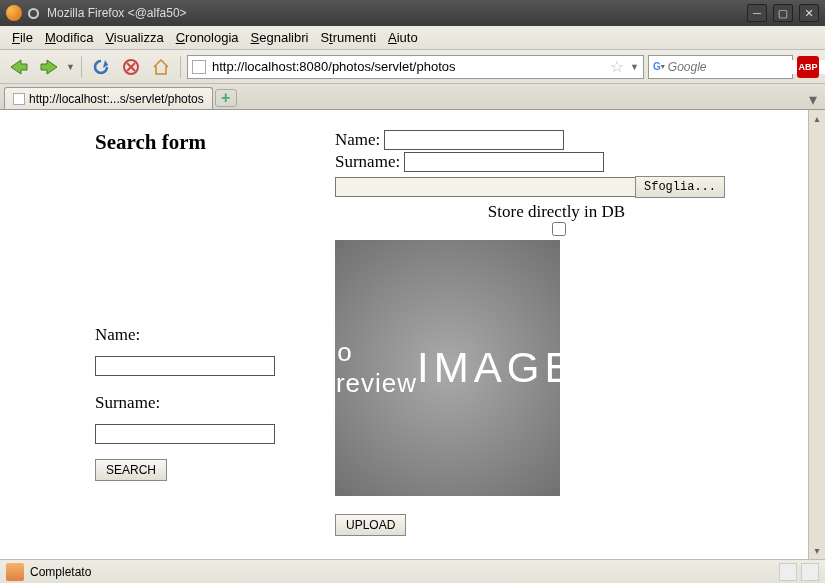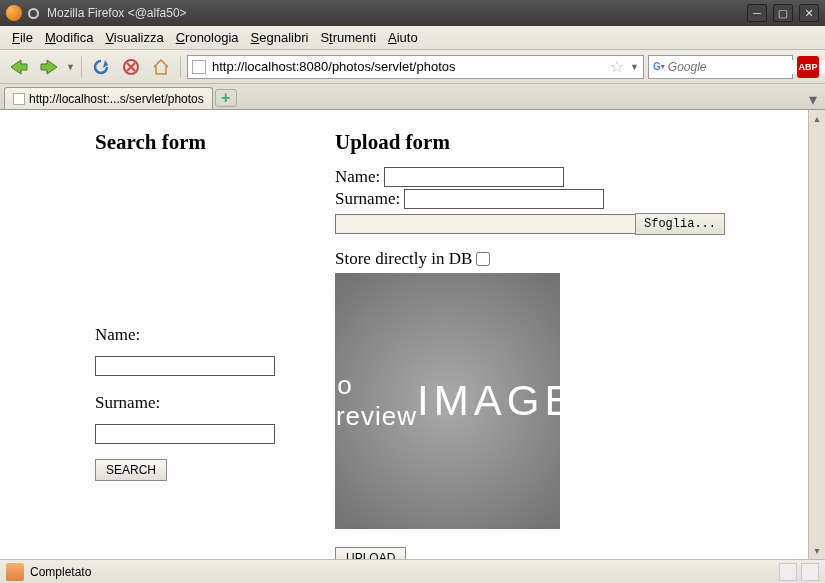--- a/index.html
+++ b/index.html
@@ -47,21 +47,21 @@
 .col-left { width: 200px; gap: 9px; }
 .col-right { flex:1; }
 h2 { font-size: 21px; font-weight: bold; margin-bottom: 12px; }
 .field-row { display:flex; align-items:center; margin-bottom: 2px; }
 .field-row label { margin-right: 4px; }
 .field-row input[type="text"] { border:1px solid #555; height:20px; font-size:14px; padding:0 2px; }
 .btn { font-family: sans-serif; font-size: 12px; padding: 3px 10px; background: linear-gradient(to bottom,#f8f7f2,#e2dfd4); border:1px solid #888; cursor:pointer; margin-top:4px; width:fit-content;}
 .file-row { display:flex; align-items:center; margin-top:2px;}
 .file-row input { flex:1; height:20px; background:#f4f2e9; border:1px solid #777; }
 .file-row .browse { height:22px; font-family:Liberation Mono, monospace; font-size:12px; padding:0 8px; background:linear-gradient(to bottom,#f5f2e8,#e4e1d5); border:1px solid #888; cursor:pointer; margin-left:-1px;}
-.check-row { display:flex; align-items:center; margin-top:14px; font-size:17px;}
+.check-row { display:flex; align-items:center; margin-top:4px; font-size:17px;flex-direction:column;}
 .check-row input { margin-left:4px; width:14px; height:14px;}
 .preview { width: 225px; height: 256px; background: radial-gradient(circle at center, #aaa, #707070); display:flex; flex-direction:row; align-items:center; justify-content:center; color:#fff; font-family: sans-serif; margin-top:4px;}
 .preview .l1 { font-size: 26px; letter-spacing:1px;}
 .preview .l2 { font-size: 42px; letter-spacing:5px; font-weight:300;}
 .scrollbar { width:17px; background:#e4e1d4; border-left:1px solid #bbb; display:flex; flex-direction:column;}
 .scrollbar .arr { height:17px; display:flex; align-items:center; justify-content:center; color:#666; font-size:10px;}
 .scrollbar .track { flex:1; }
 
 
 .statusbar { height: 24px; background: linear-gradient(to bottom,#efece3,#e4e1d7); border-top:1px solid #bbb; display:flex; align-items:center; padding:0 6px; font-size:12px;}
@@ -165,21 +165,20 @@
         <div class="field-row" style="margin-top:6px;">
           <label>Surname:</label>
         </div>
         <div class="field-row">
             <input type="text" style="width: 180px;">
           </div>
         <button class="btn">SEARCH</button>
       </div>
 
       <div class="col col-right">
-        <h2>Upload form</h2>
         <div class="field-row">
           <label>Name:</label>
           <input type="text" style="width: 180px;">
         </div>
         <div class="field-row">
           <label>Surname:</label>
           <input type="text" style="width: 200px;">
         </div>
         <div class="file-row" style="width:390px;">
           <input type="text" style="">

